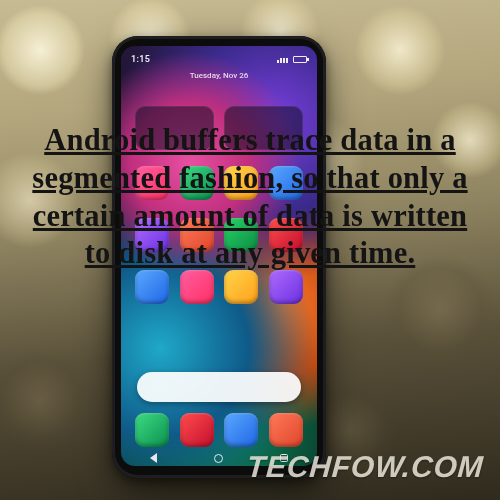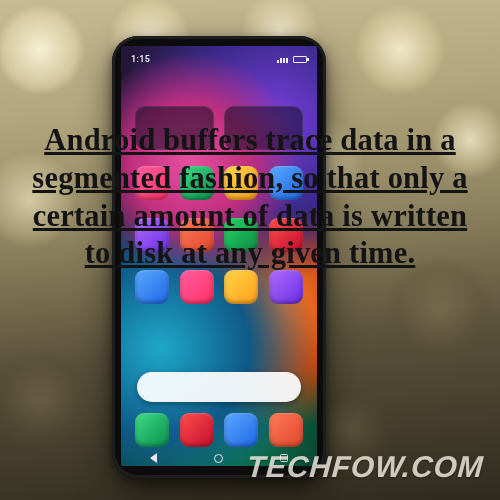--- a/index.html
+++ b/index.html
@@ -30,21 +30,21 @@
     border-radius: 26px;
     background: #0c0c0d;
     box-shadow:
       inset 0 0 0 3px #1e1e20,
       0 12px 34px rgba(0,0,0,0.55),
       0 4px 10px rgba(0,0,0,0.4);
   }
   .screen {
     position: absolute;
     left: 9px; right: 9px; top: 10px; bottom: 12px;
-    border-radius: 2px;
+    border-radius: 14px;
     background:
       radial-gradient(circle at 35% 28%, #e84fa0 0%, #c12f7e 18%, transparent 34%),
       radial-gradient(circle at 78% 18%, #7a3fe0 0%, #3a2a8a 24%, transparent 42%),
       radial-gradient(circle at 20% 72%, #1fa8c9 0%, #0f5a88 26%, transparent 46%),
       radial-gradient(circle at 82% 62%, #ff7a2a 0%, #c24a10 22%, transparent 40%),
       radial-gradient(circle at 50% 90%, #0f8f5a 0%, #0a4f38 24%, transparent 44%),
       linear-gradient(180deg, #241739 0%, #1a1030 48%, #120a22 100%);
     overflow: hidden;
   }
   .status {
@@ -156,20 +156,21 @@
 
   <div class="phone">
     <div class="screen">
       <div class="status">
         <span>1:15</span>
         <span class="status-right">
           <span class="sig"></span>
           <span class="batt"></span>
         </span>
       </div>
+      <div class="clockline">Tuesday, Nov 26</div>
       <div class="widgetrow">
         <div class="wcard"></div>
         <div class="wcard"></div>
       </div>
       <div class="approw a">
         <div class="appicon c1"></div>
         <div class="appicon c2"></div>
         <div class="appicon c3"></div>
         <div class="appicon c4"></div>
       </div>

